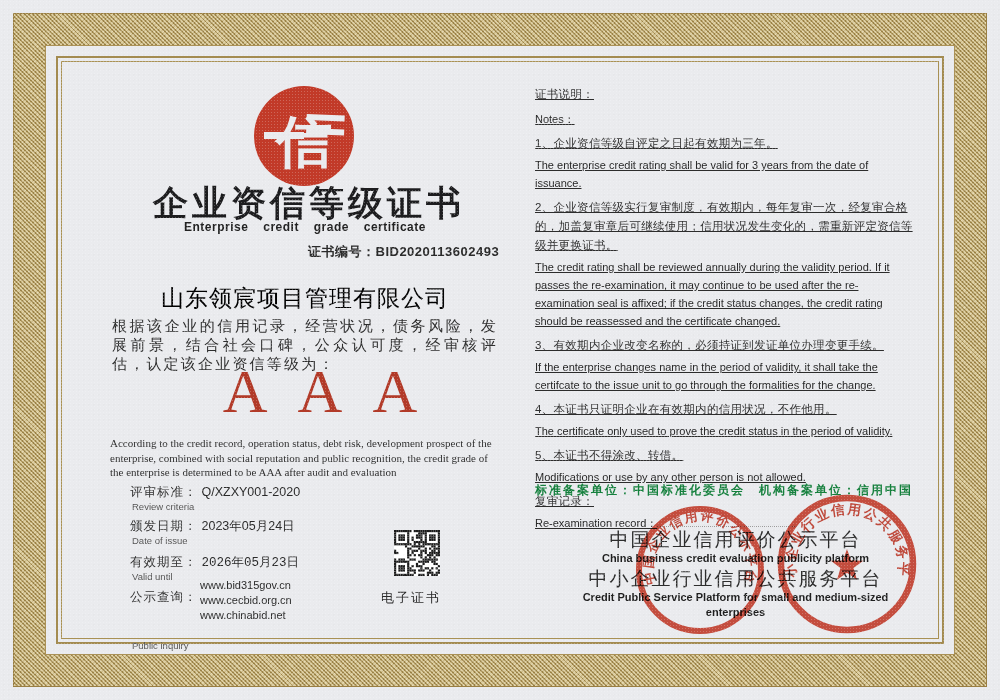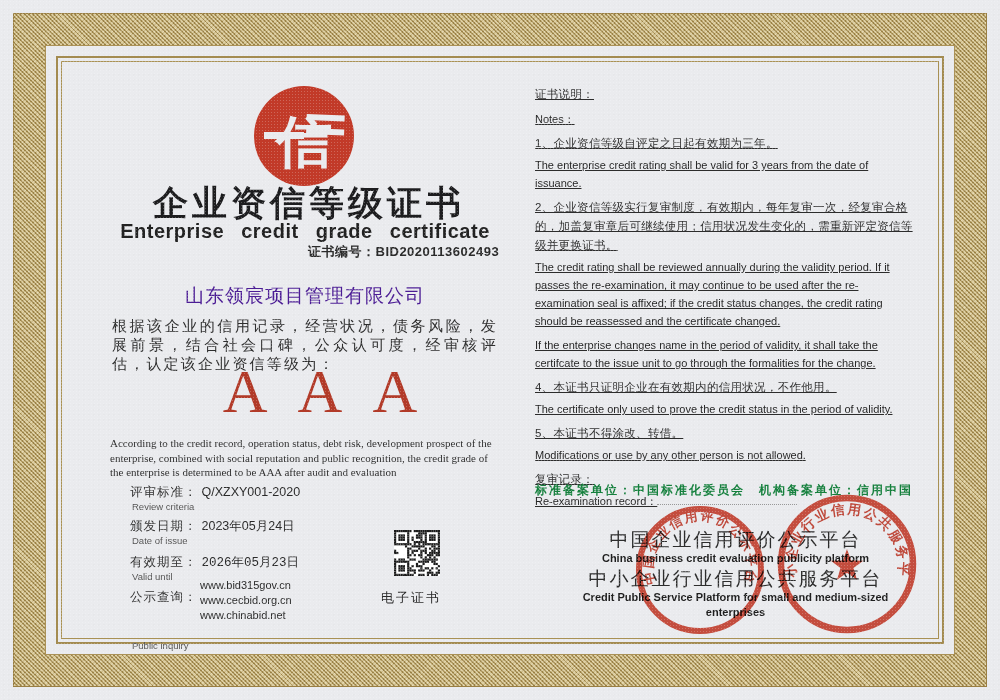--- a/index.html
+++ b/index.html
@@ -18,24 +18,24 @@
           #c9b67c;
         box-shadow:inset 0 0 0 1px #9a7f42;}
   .band::before{content:"";position:absolute;inset:33px;background:#eaebee;box-shadow:0 0 0 1px #ab9257;}
   .frame{position:absolute;inset:56px;border:2px solid #a38b50;}
   .frame::after{content:"";position:absolute;inset:3px;border:1px solid #a99154;}
   .abs{position:absolute;}
   .center{text-align:center;}
   
   .title-cn{left:110px;top:180px;width:390px;font-size:35px;font-weight:bold;color:#1d1d1f;
             letter-spacing:4px;padding-left:4px;}
-  .title-en{left:110px;top:220px;width:390px;font-size:20px;font-weight:bold;color:#222;
+  .title-en{left:110px;top:220px;width:390px;font-size:12px;font-weight:bold;color:#222;
             word-spacing:11px;letter-spacing:.5px;text-align:center;}
   .certno{left:308px;top:243px;font-size:13px;color:#2b2b2b;font-weight:bold;letter-spacing:.5px;}
-  .company{left:110px;top:283px;width:390px;font-size:19px;color:#4c1d95;letter-spacing:1px;font-weight:500;}
+  .company{left:110px;top:283px;width:390px;font-size:23px;color:#000000;letter-spacing:1px;font-weight:500;}
   .stmt-cn{left:112px;top:316px;width:386px;font-size:15px;line-height:19px;letter-spacing:2.2px;
            text-align:justify;color:#2e2e2e;}
   .grade{left:110px;top:356px;width:390px;font-family:"Liberation Serif",serif;font-weight:normal;
          font-size:62px;letter-spacing:30px;padding-left:30px;color:#b23a28;}
   .stmt-en{left:110px;top:436px;width:392px;font-family:"Liberation Serif",serif;font-size:11px;
            line-height:14.5px;color:#2f2f2f;}
   .field{left:130px;font-size:12.5px;color:#333;}
   .field .lab{letter-spacing:1px;}
   .field .val{margin-left:4px;color:#2b2b2b;}
   .sub{left:132px;font-size:9.5px;color:#555;}
@@ -352,20 +352,21 @@
     </svg>
   <div class="abs qr-label">电子证书</div>
 
   <div class="abs notes">
     <p class="cn gap">证书说明：</p>
     <p class="en gap">Notes：</p>
     <p class="cn">1、企业资信等级自评定之日起有效期为三年。</p>
     <p class="en gap">The enterprise credit rating shall be valid for 3 years from the date of issuance.</p>
     <p class="cn">2、企业资信等级实行复审制度，有效期内，每年复审一次，经复审合格的，加盖复审章后可继续使用；信用状况发生变化的，需重新评定资信等级并更换证书。</p>
     <p class="en gap">The credit rating shall be reviewed annually during the validity period. If it passes the re-examination, it may continue to be used after the re-examination seal is affixed; if the credit status changes, the credit rating should be reassessed and the certificate changed.</p>
+    <p class="cn">3、有效期内企业改变名称的，必须持证到发证单位办理变更手续。</p>
     <p class="en gap">If the enterprise changes name in the period of validity, it shall take the certifcate to the issue unit to go through the formalities for the change.</p>
     <p class="cn">4、本证书只证明企业在有效期内的信用状况，不作他用。</p>
     <p class="en gap">The certificate only used to prove the credit status in the period of validity.</p>
     <p class="cn">5、本证书不得涂改、转借。</p>
     <p class="en gap">Modifications or use by any other person is not allowed.</p>
     <p class="cn">复审记录：</p>
     <p class="en"><span>Re-examination record：</span><span class="dotline"></span></p>
   </div>
 
   <div class="abs filing">

